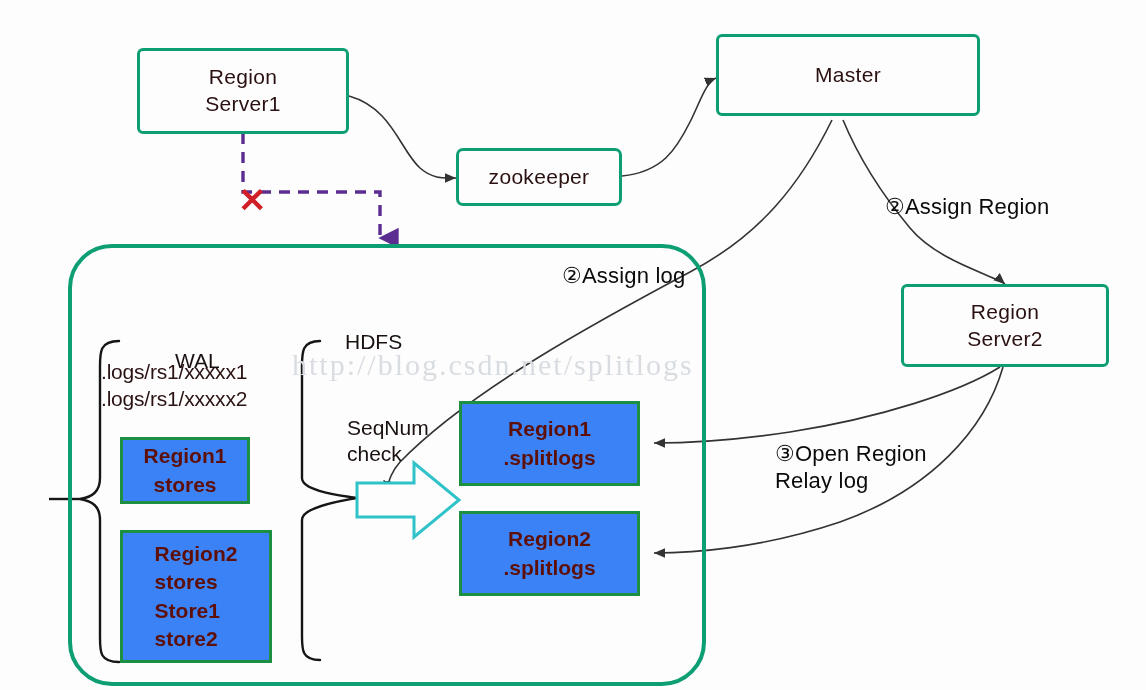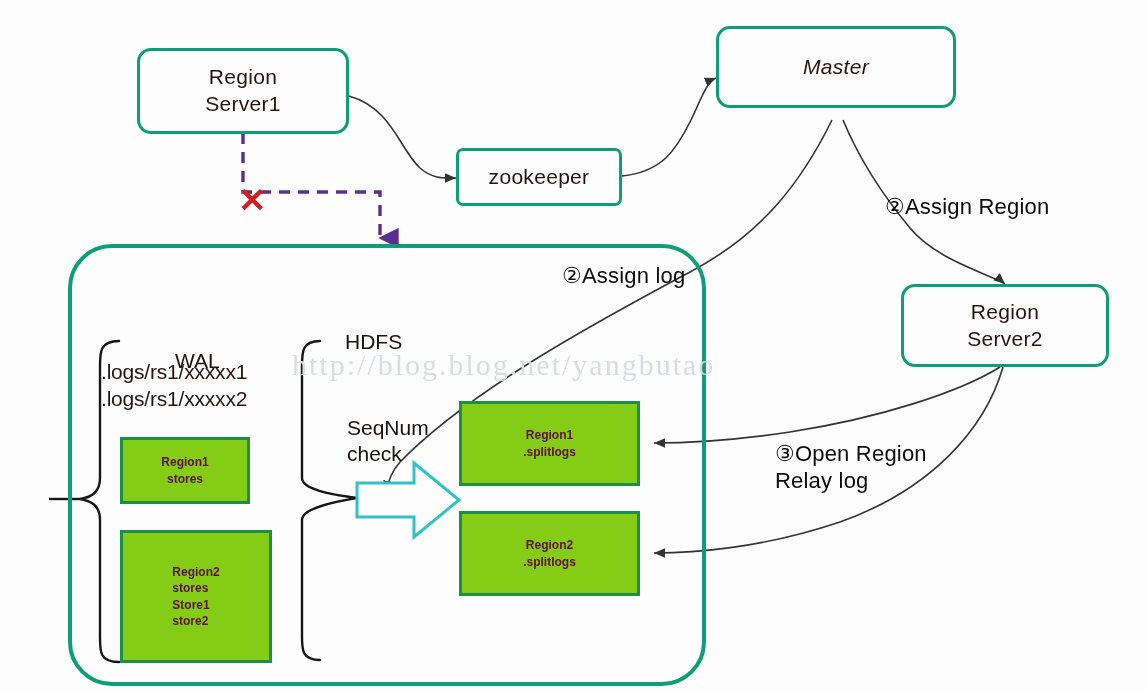--- a/index.html
+++ b/index.html
@@ -19,21 +19,21 @@
     position: absolute;
     left: 0;
     top: 0;
     width: 1146px;
     height: 690px;
   }
   .node-box {
     position: absolute;
     box-sizing: border-box;
     border: 3px solid #0e9e74;
-    border-radius: 14px;
+    border-radius: 6px;
     background: #fdfdfd;
     display: flex;
     align-items: center;
     justify-content: center;
     text-align: center;
     color: #2a1010;
     font-size: 21px;
     line-height: 1.28;
     letter-spacing: 0.3px;
     white-space: pre-line;
@@ -44,24 +44,24 @@
     box-sizing: border-box;
     border: 4px solid #0e9e74;
     border-radius: 44px;
     background: transparent;
     z-index: 1;
   }
   .store-box {
     position: absolute;
     box-sizing: border-box;
     border: 3px solid #1d8f42;
-    background: #84cc16;
+    background: #3b82f6;
     color: #5e1008;
     font-weight: bold;
-    font-size: 12px;
+    font-size: 21px;
     line-height: 1.35;
     display: flex;
     align-items: center;
     justify-content: center;
     text-align: center;
     white-space: pre-line;
     z-index: 5;
   }
   .store-box.ragged {
     text-align: left;
@@ -155,21 +155,21 @@
 
   <div class="node-box" style="left:137px; top:48px; width:212px; height:86px;">
     <span>Region
 Server1</span>
   </div>
 
   <div class="node-box" style="left:456px; top:148px; width:166px; height:58px; border-radius:7px;">
     <span>zookeeper</span>
   </div>
 
-  <div class="node-box" style="left:716px; top:26px; width:240px; height:82px;font-style:italic;">
+  <div class="node-box" style="left:716px; top:34px; width:264px; height:82px;">
     <span>Master</span>
   </div>
 
   <div class="node-box" style="left:901px; top:284px; width:208px; height:83px;">
     <span>Region
 Server2</span>
   </div>
 
   <div class="container-box" style="left:68px; top:244px; width:638px; height:442px;"></div>
 
@@ -211,15 +211,15 @@
 
   <div class="step-label" style="left:562px; top:263px;">②Assign log</div>
 
   <div class="step-label" style="left:885px; top:186px;margin-top:8px;">②Assign Region</div>
 
   <div class="step-label" style="left:775px; top:441px;">③Open Region
   Relay log</div>
 
   <div class="xmark" style="left:238px; top:183px;">✕</div>
 
-  <div class="watermark" style="left:292px; top:348px;">http://blog.blog.net/yangbutao</div>
+  <div class="watermark" style="left:292px; top:348px;">http://blog.csdn.net/splitlogs</div>
 
 </div>
 
 </body></html>

